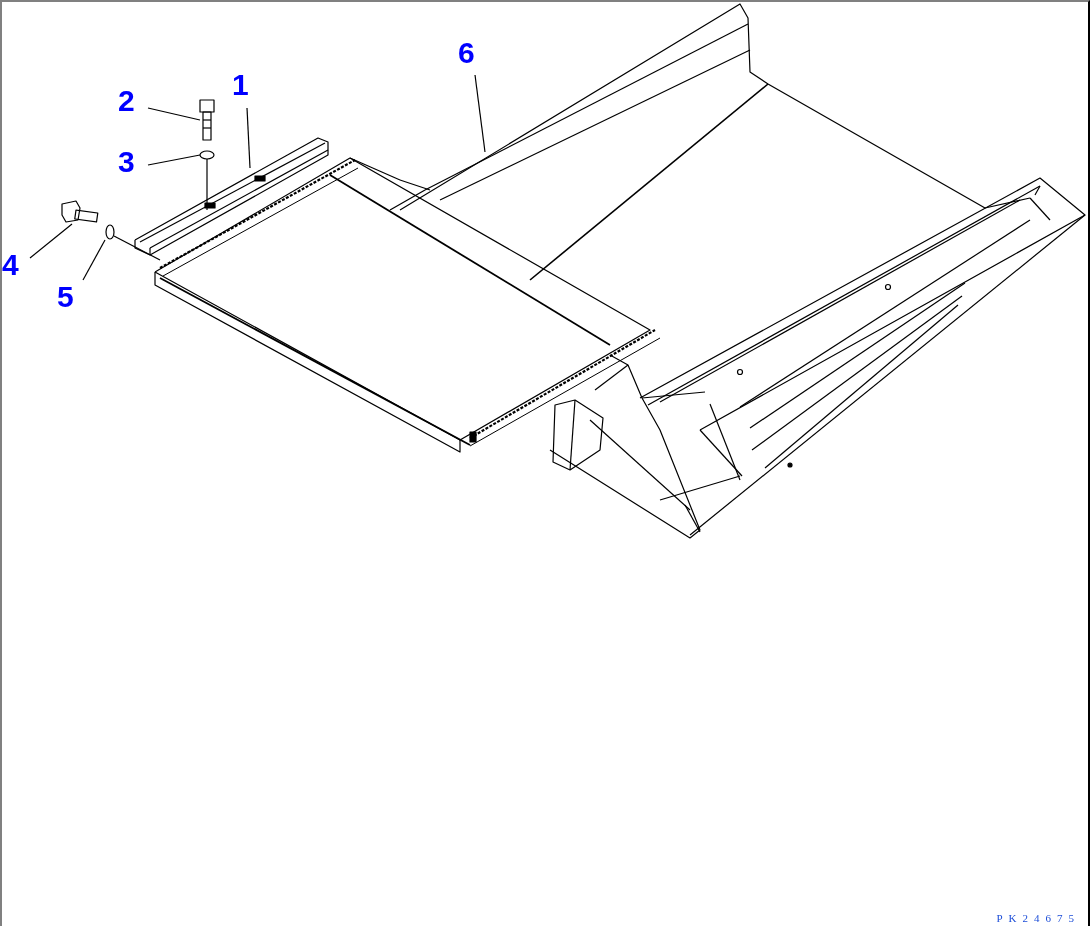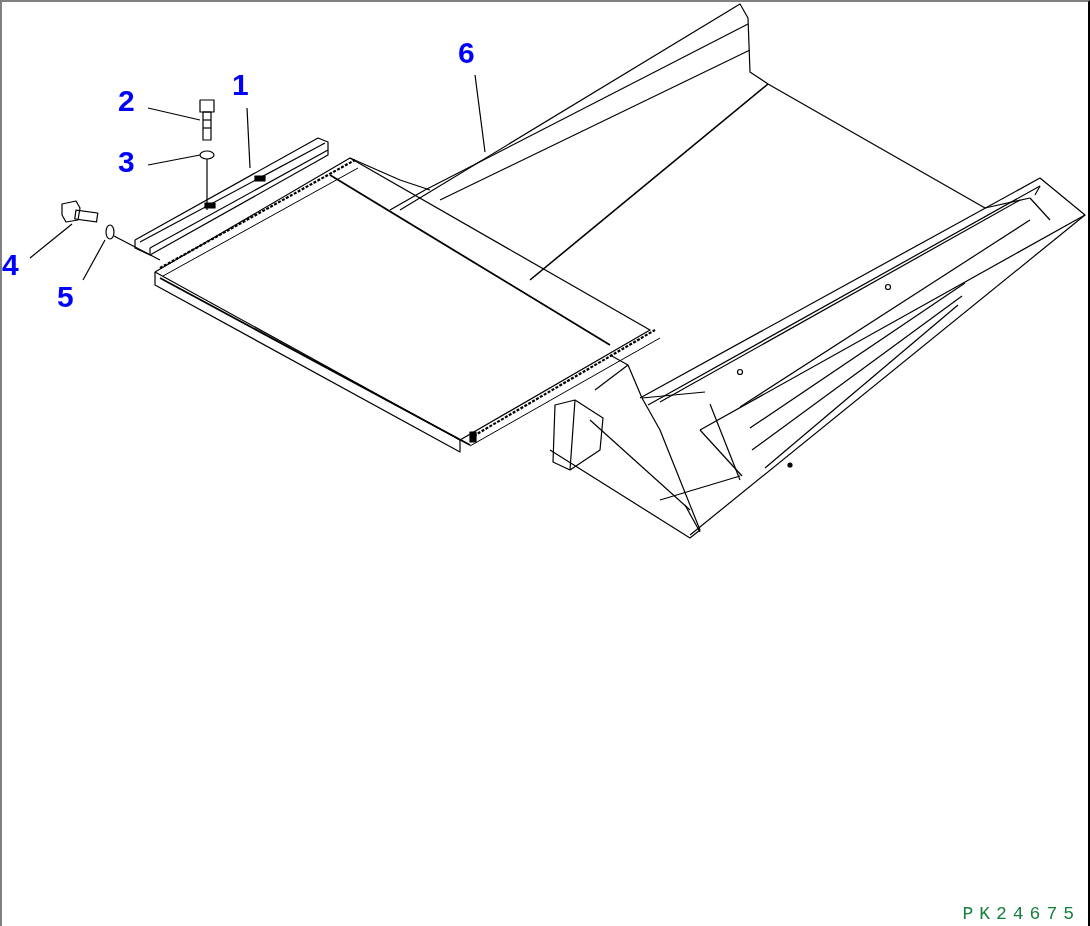--- a/index.html
+++ b/index.html
@@ -1,20 +1,20 @@
 <!DOCTYPE html>
 <html><head>
 <meta charset="utf-8">
 <style>
   html, body { margin: 0; padding: 0; background: #ffffff; }
   body { width: 1090px; height: 926px; position: relative; overflow: hidden; font-family: "Liberation Sans", sans-serif; }
   .frame { position: absolute; left: 0; top: 0; width: 1090px; height: 926px; box-sizing: border-box; border-top: 2px solid #808080; border-left: 2px solid #808080; border-right: 2px solid #000000; }
   svg.drawing { position: absolute; left: 0; top: 0; }
   .callout { position: absolute; color: #0000ff; font-weight: bold; font-size: 30px; line-height: 30px; font-family: "Liberation Sans", sans-serif; }
-  .drawing-id { position: absolute; right: 10px; bottom: 2px; font-family: Liberation Mono, monospace; font-size: 18px; letter-spacing: 6px; color: #15803d; }
+  .drawing-id { position: absolute; right: 10px; bottom: 2px; font-family: Liberation Serif, serif; font-size: 11px; letter-spacing: 6px; color: #1d4ed8; }
 </style>
 </head>
 <body>
 
 <div class="frame"></div>
 
 <svg class="drawing" width="1090" height="926" viewBox="0 0 1090 926" fill="none" stroke="#000" stroke-width="1.2" stroke-linejoin="round">
 
   <g>
 

